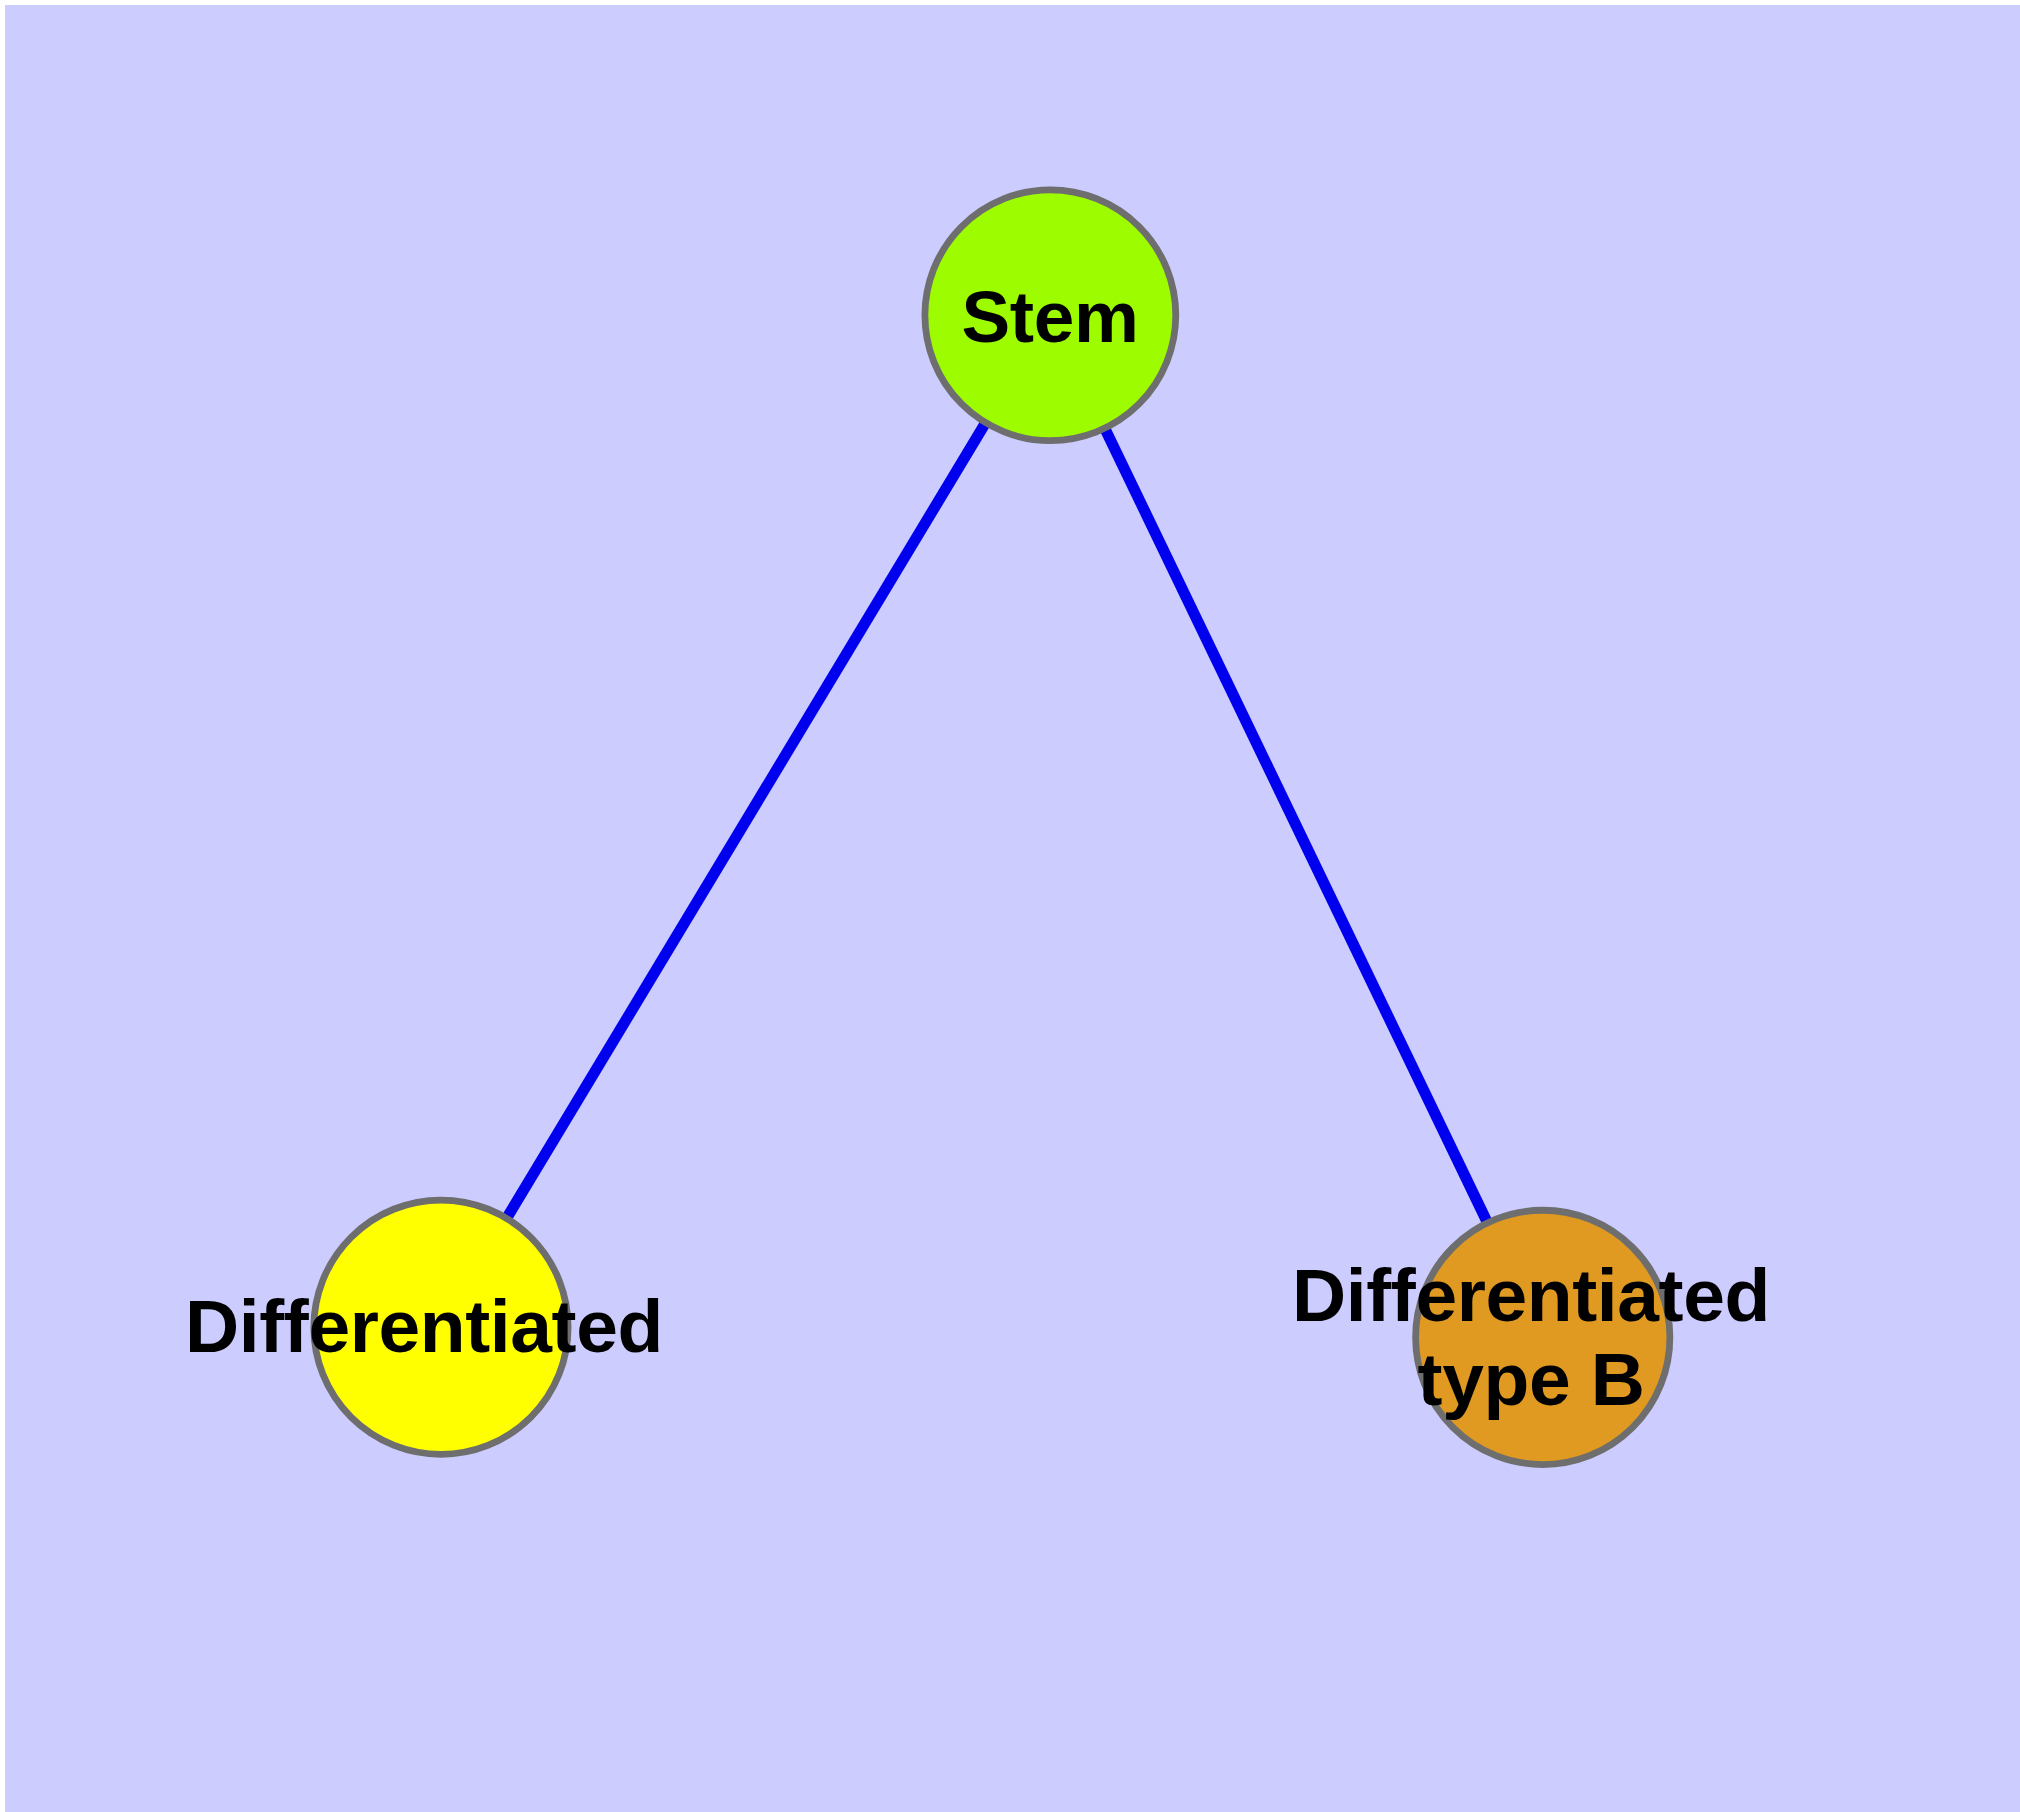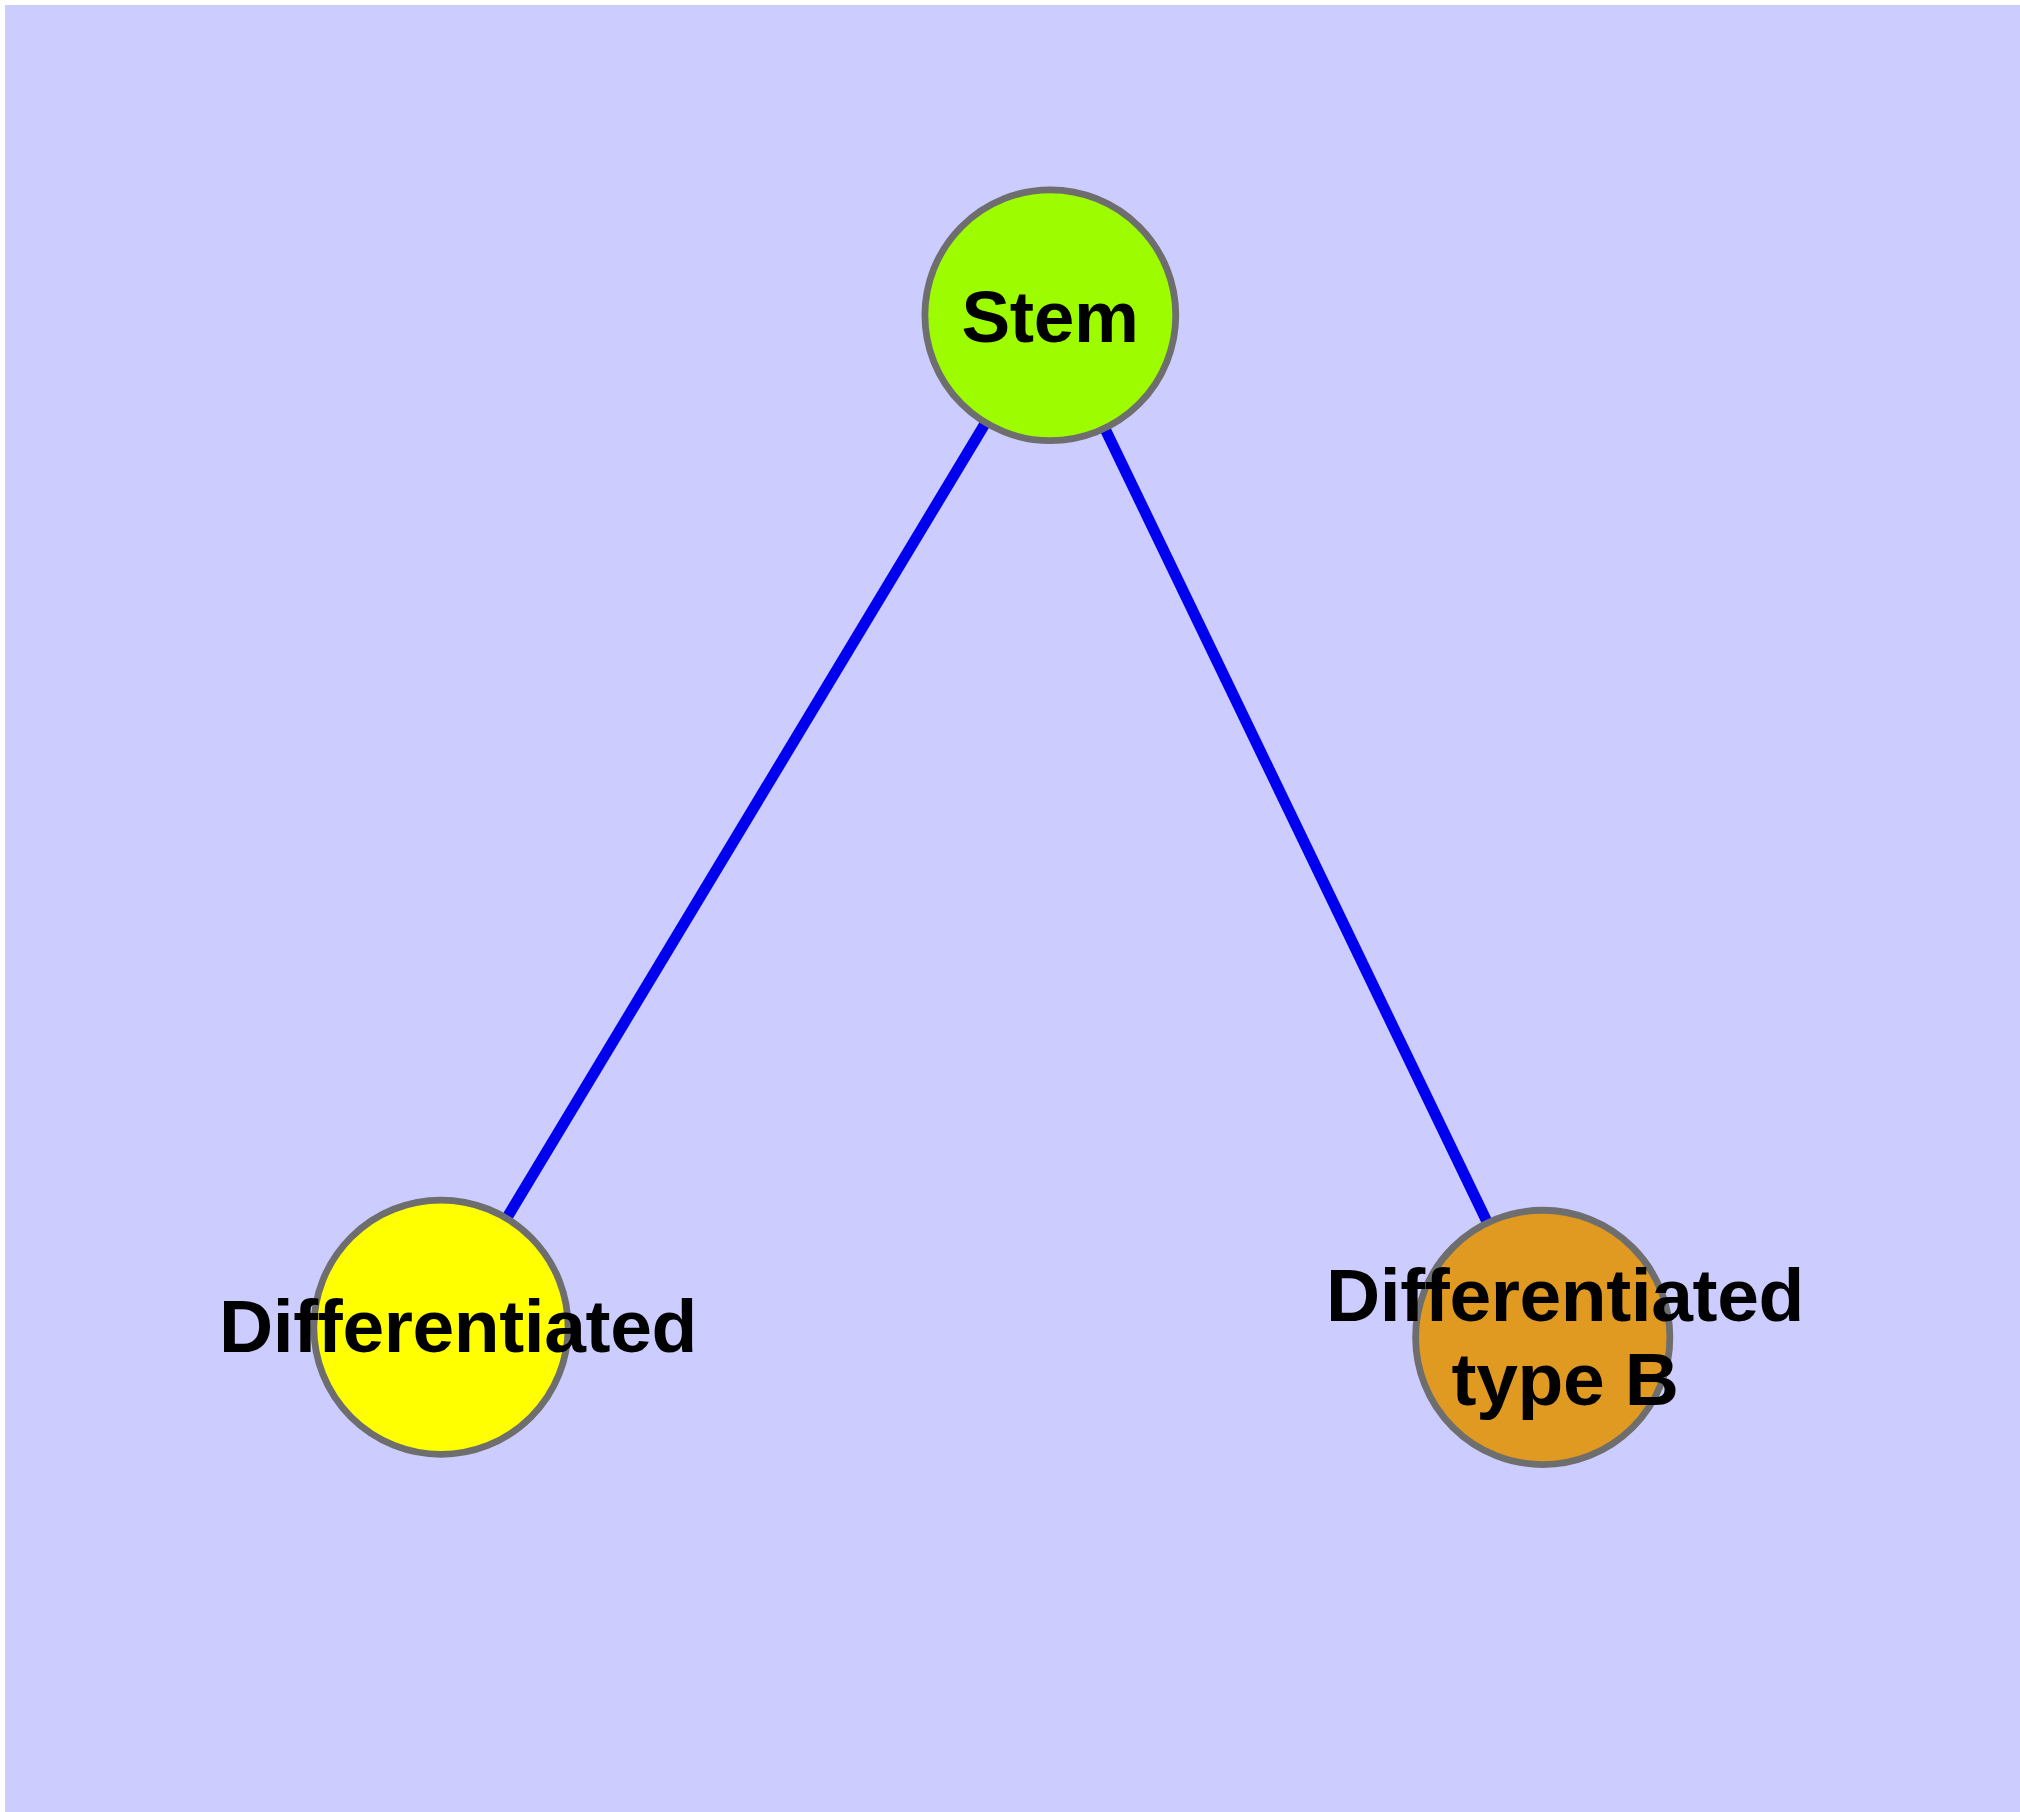--- a/index.html
+++ b/index.html
@@ -43,21 +43,20 @@
     line-height: 1.12;
     letter-spacing: -0.4px;
     pointer-events: none;
     transform: translate(-50%, -50%);
   }
   .label-stem {
     font-size: 73px;
   }
   .label-leaf {
     font-size: 75px;
-    margin-left: 34px;
   }
 </style>
 </head>
 <body>
 
 <div id="stage" style="background: rgb(255, 255, 255);">
 
   <div id="canvas-bg" style="background: rgb(204, 204, 255);"></div>
 
   <svg id="graph-svg" viewBox="0 0 2384 2138">

